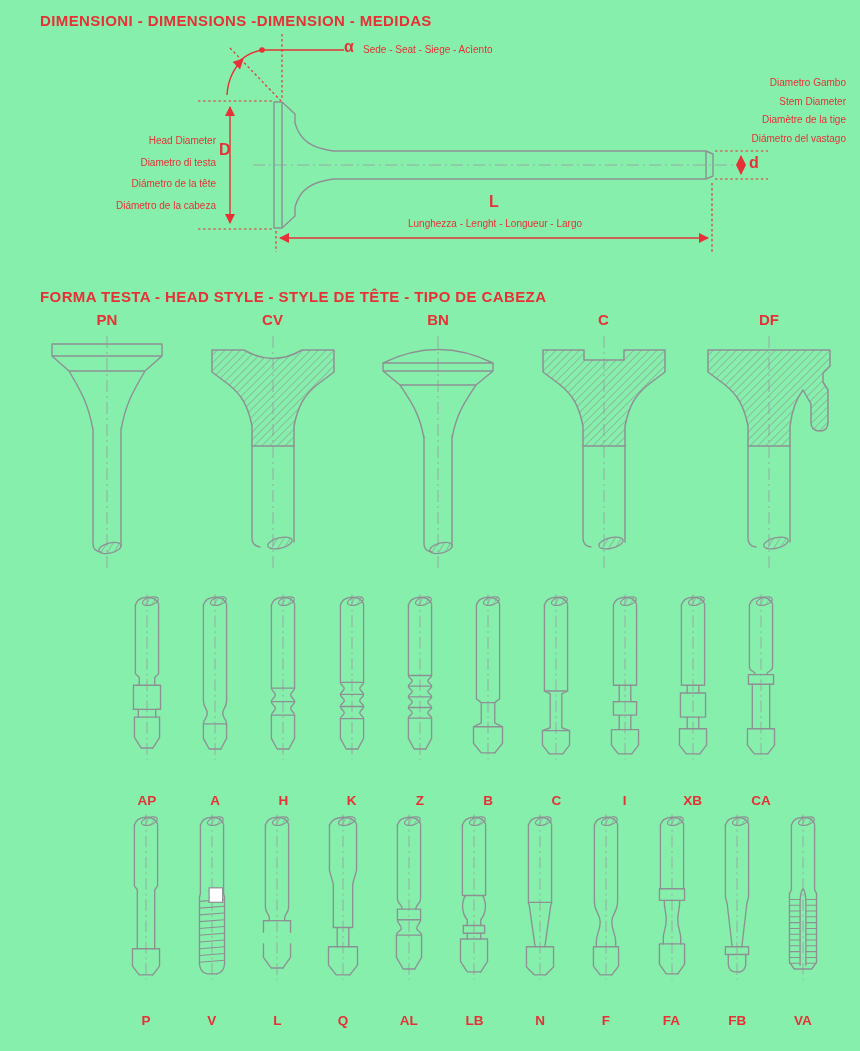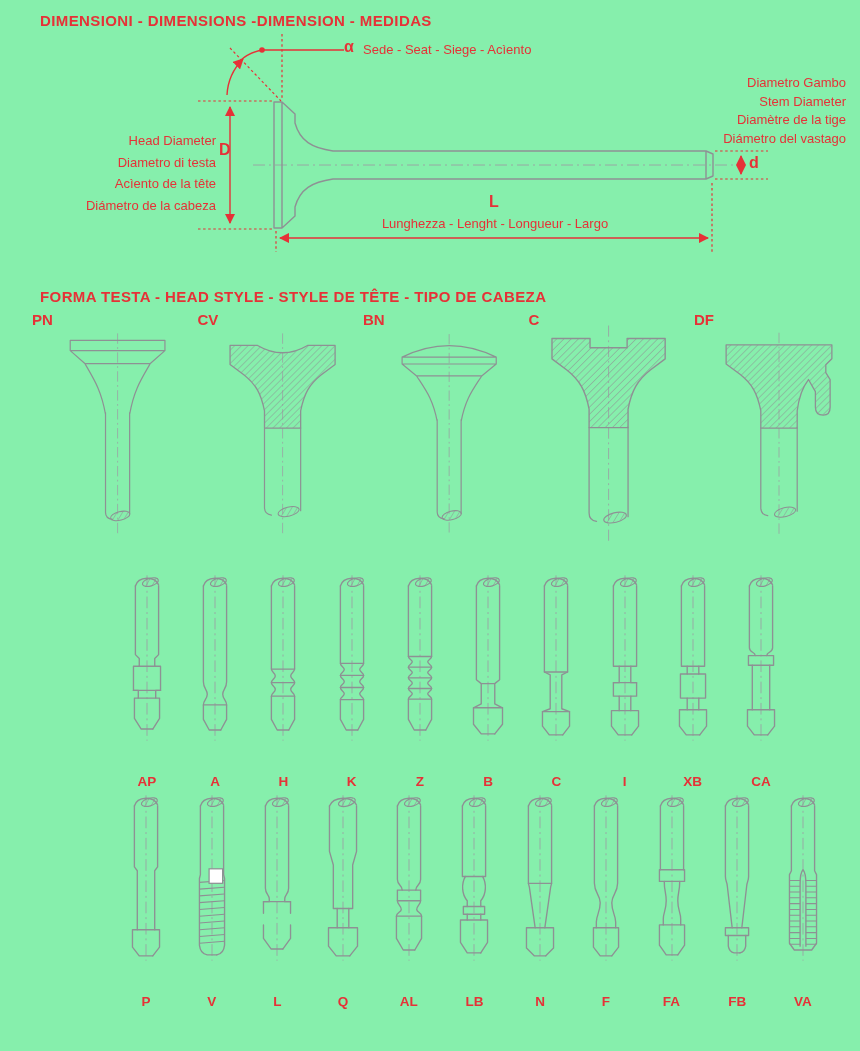--- a/index.html
+++ b/index.html
@@ -2,40 +2,40 @@
 <html><head>
 <meta charset="utf-8">
 <style>
   html,body{margin:0;padding:0;background:#fff;}
   .page{position:relative;width:860px;height:1051px;background:#86efac;overflow:hidden;
         font-family:"Liberation Sans",sans-serif;}
   .sec-title{position:relative;margin:0 0 0 40px;font-size:15px;font-weight:bold;
              letter-spacing:.4px;color:#e63137;}
   
   .sec1{position:relative;width:860px;height:268px;}
-  .sec1 .t{position:absolute;font-size:13px;color:#e63137;line-height:20px;}
+  .sec1 .t{position:absolute;font-size:10px;color:#e63137;line-height:20px;}
   .sec1 .sym{position:absolute;font-size:16px;font-weight:bold;color:#e63137;}
   .ttl1{position:absolute;left:40px;top:12px;font-size:15px;font-weight:bold;
         letter-spacing:.4px;color:#e63137;}
   .rt{text-align:right;}
   .ct{text-align:center;}
   
   svg{display:block;}
   .g{stroke:#8e9194;fill:none;stroke-width:1.4;stroke-linejoin:round;stroke-linecap:round;}
   .gt{stroke:#8e9194;fill:none;stroke-width:1.1;}
   .cl{stroke:#9aa0a3;fill:none;stroke-width:.9;stroke-dasharray:12 4 2 4;}
   .hf{fill:url(#hatch);stroke:#8e9194;stroke-width:1.2;}
   .hh{fill:url(#hatch);stroke:#8e9194;stroke-width:1.5;stroke-linejoin:round;}
   .wh{fill:#fff;stroke:#8e9194;stroke-width:1.3;}
   .r{stroke:#e63137;fill:none;stroke-width:1.4;}
   .rd{stroke:#e63137;fill:none;stroke-width:1.2;stroke-dasharray:2.5 2.6;}
   
   .sec2{position:relative;margin-top:20px;}
   .heads{display:flex;justify-content:space-between;margin:6px 16px 0 32px;}
-  .hcol{width:150px;display:flex;flex-direction:row;align-items:flex-start;}
+  .hcol{width:150px;display:flex;flex-direction:column;align-items:center;}
   .hlabel{font-size:15px;font-weight:bold;color:#e63137;margin-bottom:2px;}
   
   .sec3{position:relative;margin-top:14px;}
   .srow1{display:flex;justify-content:space-between;margin:8px 70px 0 118px;}
   .srow2{display:flex;justify-content:space-between;margin:4px 28px 0 117px;}
   .scol{width:58px;display:flex;flex-direction:column;align-items:center;gap:28px;}
   .slabel{font-size:13.5px;font-weight:bold;color:#e63137;margin-top:3px;}
 </style>
 </head>
 <body>
@@ -83,21 +83,21 @@
 
       <path class="r" d="M280,238 H708" marker-start="url(#arr)" marker-end="url(#arr)"></path>
     </svg>
 
     <div class="sym" style="left:344px;top:38px;">α</div>
     <div class="t" style="left:363px;top:40px;">Sede - Seat - Siege - Acìento</div>
 
     <div class="t rt" style="left:20px;top:130px;width:196px;line-height:21.5px;">
       <div>Head Diameter</div>
       <div>Diametro di testa</div>
-      <div>Acìento de la tête</div>
+      <div>Diámetro de la tête</div>
       <div>Diámetro de la cabeza</div>
     </div>
     <div class="sym" style="left:219px;top:141px;">D</div>
 
     <div class="t rt" style="left:600px;top:74px;width:246px;line-height:18.5px;">
       <div>Diametro Gambo</div>
       <div>Stem Diameter</div>
       <div>Diamètre de la tige</div>
       <div>Diámetro del vastago</div>
     </div>

